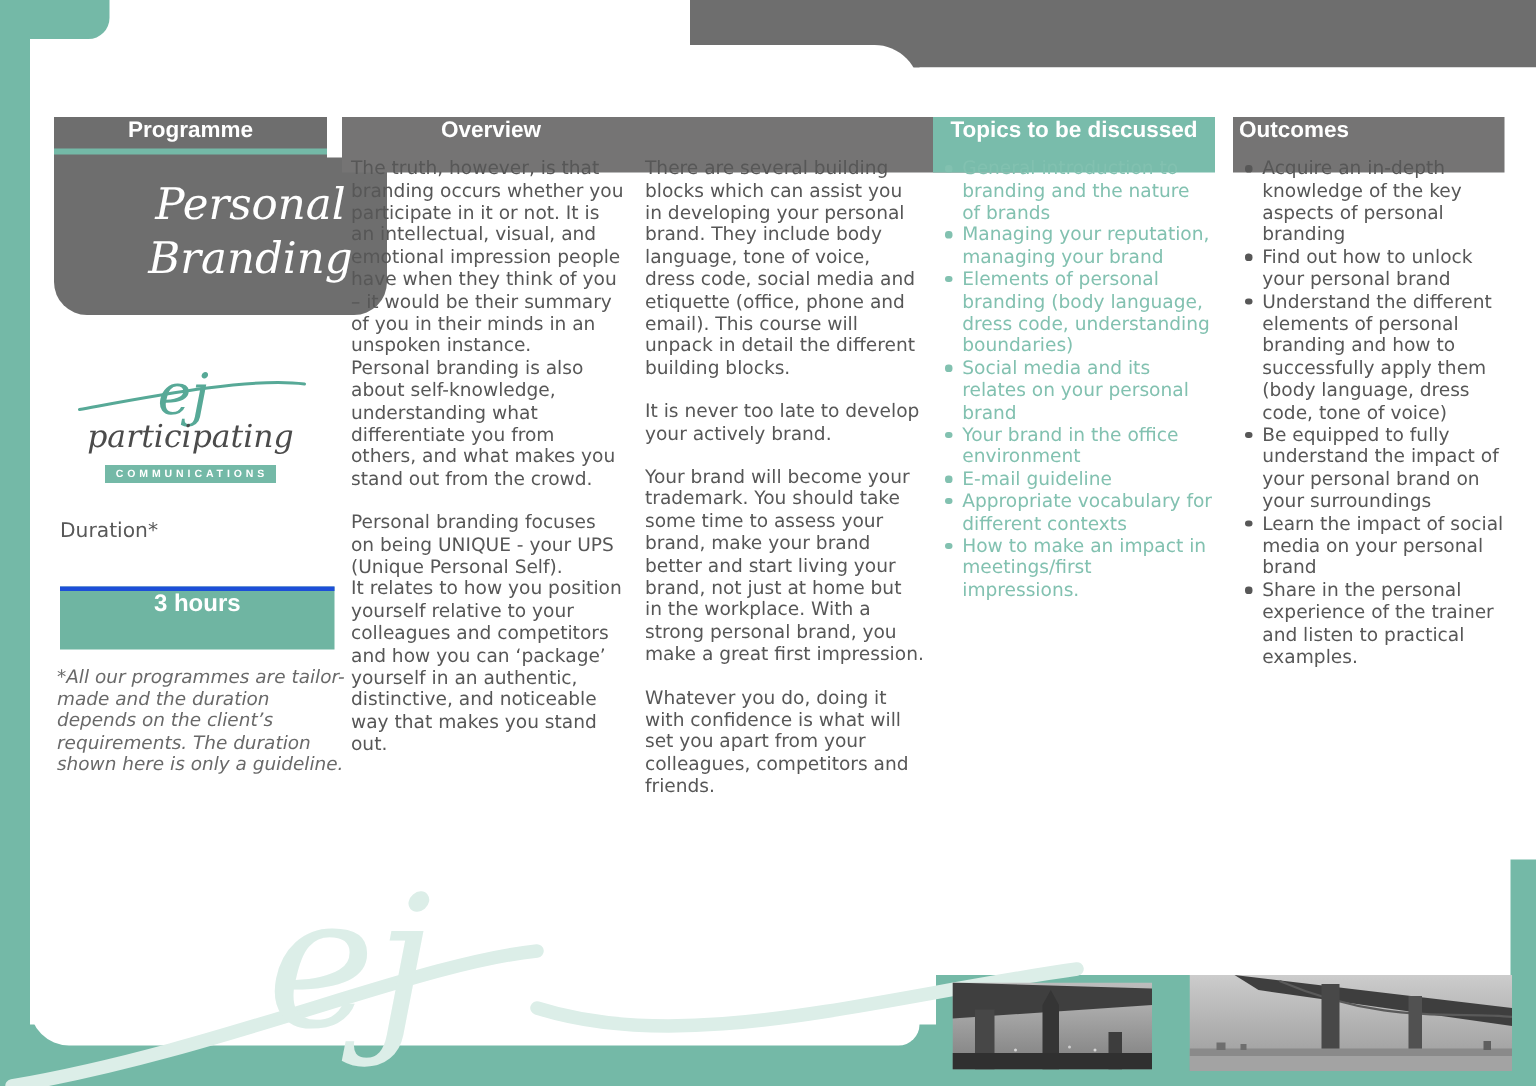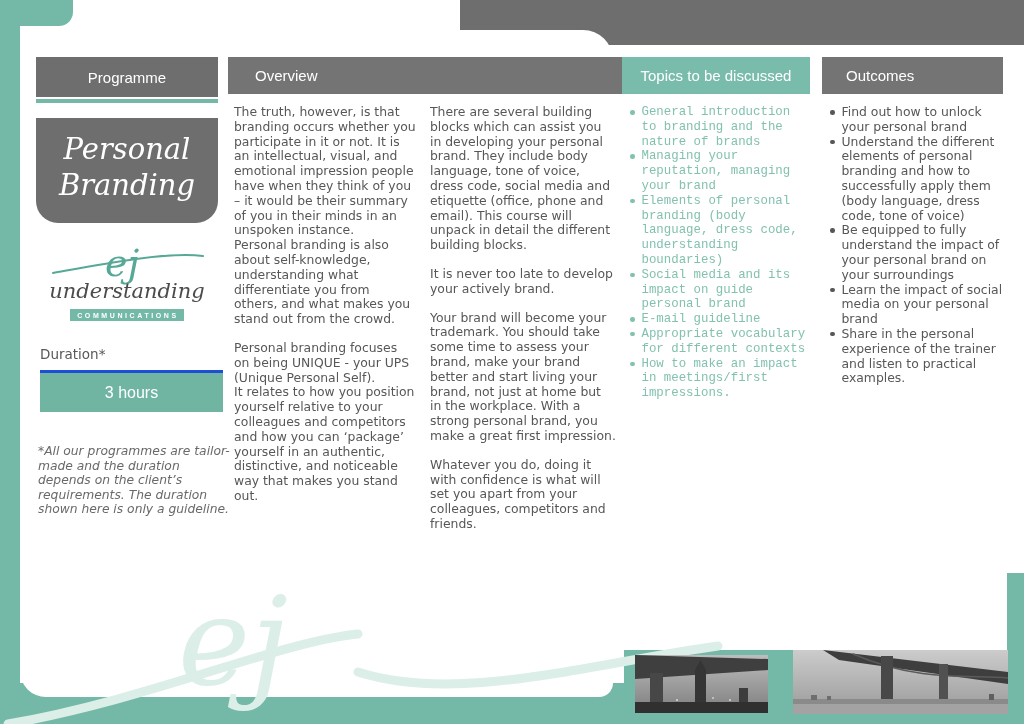--- a/index.html
+++ b/index.html
@@ -11,47 +11,47 @@
   .gray-top-band{position:absolute;left:460px;top:0;width:564px;height:45px;background:#6e6e6e;}
   .teal-bottom-left{position:absolute;left:0;top:683px;width:652px;height:41px;background:#74b9a7;}
   .teal-bottom-right{position:absolute;left:624px;top:650px;width:400px;height:74px;background:#74b9a7;}
   .white-main{position:absolute;left:20px;top:30px;width:593px;height:667px;background:#ffffff;
               border-radius:30px 30px 14px 26px;}
   .white-right{position:absolute;left:613px;top:45px;width:411px;height:605px;background:#ffffff;}
   .teal-right-strip2{position:absolute;left:1007px;top:573px;width:17px;height:151px;background:#74b9a7;}
   
   .watermark{position:absolute;left:28px;top:572px;overflow:visible;pointer-events:none;}
   
-  .hdr{font-family:"Liberation Sans",sans-serif;font-weight:normal;font-size:15px;color:#ffffff;
-       display:flex;align-items:center;}
+  .hdr{font-family:"Liberation Sans",sans-serif;font-weight:bold;font-size:15px;color:#ffffff;
+       display:flex;align-items:flex-start;margin-top:21px;}
   .programme-bar{position:absolute;left:36px;top:57px;width:182px;height:40px;background:#6e6e6e;justify-content:center;}
   .teal-divider{position:absolute;left:36px;top:99px;width:182px;height:4px;background:#74b9a7;}
-  .pb-card{position:absolute;left:36px;top:118px;width:182px;height:105px;background:#6e6e6e;
-           border-radius:0 0 22px 22px;display:flex;align-items:center;justify-content:center;}
+  .pb-card{position:absolute;left:36px;top:105px;width:182px;height:105px;background:#6e6e6e;
+           border-radius:0 0 22px 22px;display:flex;align-items:center;justify-content:center;padding-left:40px;}
   .pb-title{font-family:"DejaVu Serif",serif;font-style:italic;font-size:29px;line-height:36px;
             color:#ffffff;text-align:center;white-space:pre-line;margin-top:-8px;}
   .logo{position:absolute;left:36px;top:243px;width:182px;text-align:center;}
   .logo-name{font-family:"DejaVu Serif",serif;font-style:italic;font-size:21px;color:#4b4b4b;margin-top:-10px;}
   .logo-tagline{display:inline-block;background:#74b9a7;color:#ffffff;font-size:7px;font-weight:bold;
                 letter-spacing:2.6px;padding:3px 5px 2px 7px;margin-top:3px;font-family:"Liberation Sans",sans-serif;}
   .duration-label{position:absolute;left:40px;top:346px;font-size:13.5px;color:#585858;}
   .duration-btn{position:absolute;left:40px;top:370px;width:183px;height:42px;background:#6fb5a2;
                 border-top:3px solid #1d4ed8;box-sizing:border-box;justify-content:center;font-size:16px;}
   .duration-note{position:absolute;left:38px;top:444px;width:192px;font-style:italic;font-size:12.3px;
                  line-height:14.6px;color:#696969;}
   
-  .overview-bar{position:absolute;left:228px;top:57px;width:455px;height:37px;background:#757474;padding-left:27px;box-sizing:border-box;}
+  .overview-bar{position:absolute;left:228px;top:57px;width:455px;height:37px;background:#757474;padding-left:66px;box-sizing:border-box;}
   .topics-bar{position:absolute;left:622px;top:57px;width:188px;height:37px;background:#79bcab;justify-content:center;}
-  .outcomes-bar{position:absolute;left:822px;top:57px;width:181px;height:37px;background:#757474;padding-left:24px;box-sizing:border-box;}
+  .outcomes-bar{position:absolute;left:822px;top:57px;width:181px;height:37px;background:#757474;padding-left:4px;box-sizing:border-box;}
   .txtcol{position:absolute;top:105px;font-size:12.4px;line-height:14.8px;color:#575757;}
   .col1{left:234px;width:182px;}
   .col2{left:430px;width:186px;}
   .para{white-space:pre-line;margin:0 0 14px 0;}
   .list{position:absolute;top:105px;font-size:12.4px;line-height:14.8px;}
-  .topics-list{left:628px;width:180px;color:#82c1b0;font-family:Liberation Mono, monospace;}
+  .topics-list{left:628px;width:180px;color:#82c1b0;}
   .outcomes-list{left:828px;width:178px;color:#575757;}
   .li{display:flex;}
   .dot{width:4.5px;height:4.5px;border-radius:50%;background:currentColor;margin:5px 7px 0 2px;flex:none;}
   .li-text{flex:1;}
   
   .photo{position:absolute;display:block;}
   .photo1{left:635px;top:655px;}
   .photo2{left:793px;top:650px;}
 </style>
 </head>
@@ -81,21 +81,21 @@
   <div class="pb-card">
     <div class="pb-title">Personal
 Branding</div>
   </div>
 
   <div class="logo">
     <svg width="160" height="42" viewBox="0 0 160 42" style="overflow:visible">
       <path d="M6,30 C50,22 120,8 156,13" stroke="#57a997" stroke-width="2" fill="none" stroke-linecap="round"></path>
       <text x="58" y="33" font-family="DejaVu Serif, serif" font-style="italic" font-size="38" fill="#57a997">ej</text>
     </svg>
-    <div class="logo-name">understanding</div>
+    <div class="logo-name">participating</div>
     <div class="logo-tagline">COMMUNICATIONS</div>
   </div>
 
   <div class="duration-label">Duration*</div>
   <div class="duration-btn hdr">
     <span>3 hours</span>
   </div>
   <div class="duration-note">*All our programmes are tailor-made and the duration depends on the client’s requirements. The duration shown here is only a guideline.</div>
 
   <div class="overview-bar hdr">
@@ -125,40 +125,48 @@
       <div class="li">
       <span class="dot"></span>
       <span class="li-text">Managing your reputation, managing your brand</span>
     </div>
       <div class="li">
       <span class="dot"></span>
       <span class="li-text">Elements of personal branding (body language, dress code, understanding boundaries)</span>
     </div>
       <div class="li">
       <span class="dot"></span>
-      <span class="li-text">Social media and its impact on guide personal brand</span>
+      <span class="li-text">Social media and its relates on your personal brand</span>
+    </div>
+      <div class="li">
+      <span class="dot"></span>
+      <span class="li-text">Your brand in the office environment</span>
     </div>
       <div class="li">
       <span class="dot"></span>
       <span class="li-text">E-mail guideline</span>
     </div>
       <div class="li">
       <span class="dot"></span>
       <span class="li-text">Appropriate vocabulary for different contexts</span>
     </div>
       <div class="li">
       <span class="dot"></span>
       <span class="li-text">How to make an impact in meetings/first impressions.</span>
     </div>
     </div>
 
   <div class="outcomes-bar hdr">
     <span>Outcomes</span>
   </div>
   <div class="list outcomes-list">
+      <div class="li">
+      <span class="dot"></span>
+      <span class="li-text">Acquire an in-depth knowledge of the key aspects of personal branding</span>
+    </div>
       <div class="li">
       <span class="dot"></span>
       <span class="li-text">Find out how to unlock your personal brand</span>
     </div>
       <div class="li">
       <span class="dot"></span>
       <span class="li-text">Understand the different elements of personal branding and how to successfully apply them (body language, dress code, tone of voice)</span>
     </div>
       <div class="li">
       <span class="dot"></span>

